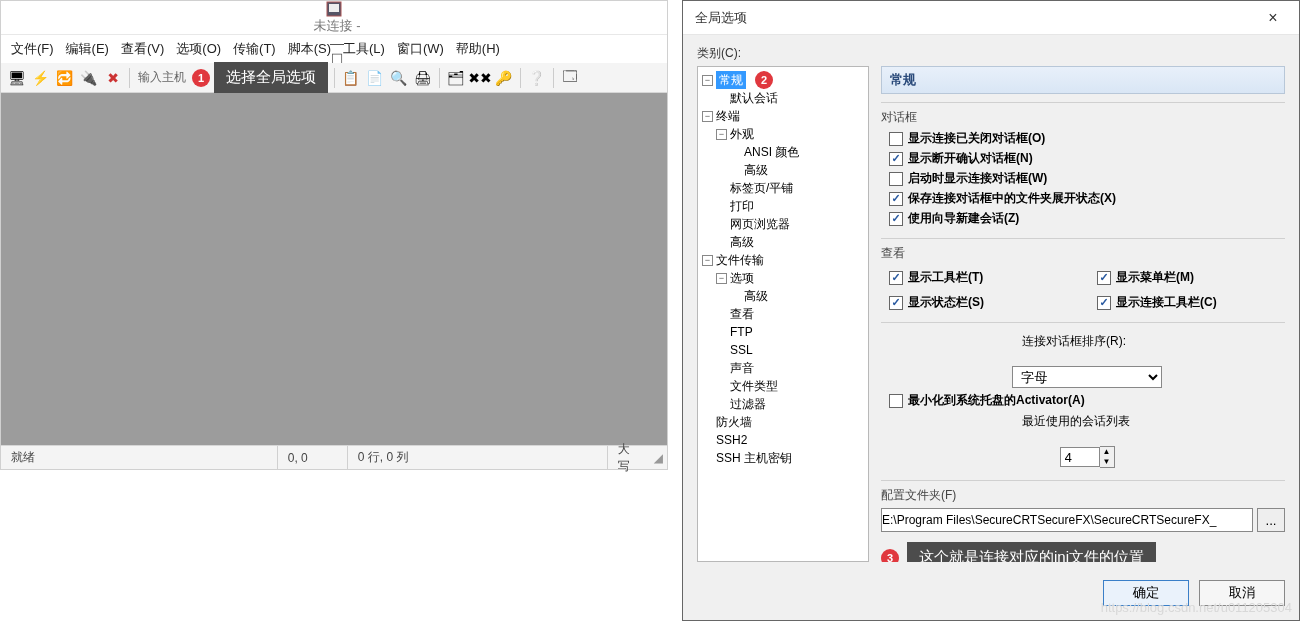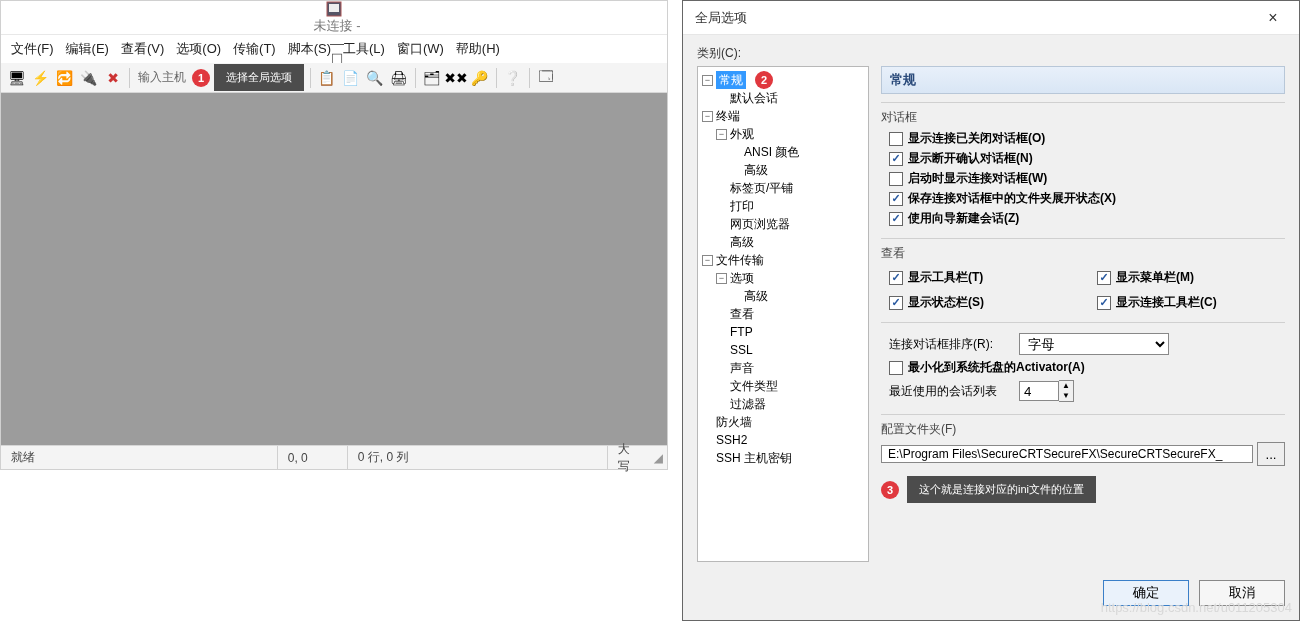--- a/index.html
+++ b/index.html
@@ -10,21 +10,21 @@
 .titlebar .icon { width: 16px; height: 16px; margin-right: 6px; display: inline-flex; }
 .titlebar .title { flex: 1; color: #7a7a7a; font-size: 13px; }
 .titlebar .ctrl { width: 46px; height: 32px; display: flex; align-items: center; justify-content: center; color: #555; font-size: 14px; }
 .menubar { height: 28px; display: flex; align-items: center; padding: 0 10px; gap: 12px; color: #222; }
 .menubar span { white-space: nowrap; }
 .toolbar { height: 30px; display: flex; align-items: center; padding: 0 6px; gap: 4px; border-bottom: 1px solid #d6d6d6; background: #f4f4f4; }
 .toolbar .tbtn { width: 20px; height: 20px; display: flex; align-items: center; justify-content: center; font-size: 14px; }
 .toolbar .sep { width: 1px; height: 20px; background: #ccc; margin: 0 2px; }
 .toolbar .hostlbl { color: #666; font-size: 12px; margin: 0 2px; }
 .badge { width: 18px; height: 18px; border-radius: 50%; background: #e0383e; color: #fff; font-size: 11px; display: flex; align-items: center; justify-content: center; font-weight: bold; }
-.tooltip-dark { background: #4c4c4c; color: #fff; padding: 6px 12px; font-size: 11px; display: inline-flex; align-items: center; }
+.tooltip-dark { background: #4c4c4c; color: #fff; padding: 6px 12px; font-size: 15px; display: inline-flex; align-items: center; }
 .client { flex: 1; background: #9c9c9c; }
 .statusbar { height: 24px; display: flex; align-items: center; background: #f4f4f4; border-top: 1px solid #d6d6d6; font-size: 12px; color: #444; }
 .statusbar .cell { padding: 0 10px; border-right: 1px solid #d0d0d0; height: 100%; display: flex; align-items: center; }
 .statusbar .grip { margin-left: auto; padding: 0 4px; color: #999; }
 
 .dlg { position: absolute; left: 682px; top: 0; width: 618px; height: 621px; border: 1px solid #666; background: #f0f0f0; display: flex; flex-direction: column; }
 .dlg-title { height: 34px; display: flex; align-items: center; padding: 0 6px 0 12px; background: #fff; border-bottom: 1px solid #e6e6e6; }
 .dlg-title .t { flex: 1; font-size: 13px; color: #333; }
 .dlg-title .x { width: 40px; text-align: center; font-size: 16px; color: #333; }
 .dlg-body { flex: 1; padding: 10px 14px 8px 14px; display: flex; flex-direction: column; overflow: hidden; }
@@ -38,29 +38,29 @@
 .tree .pm { width: 11px; height: 11px; border: 1px solid #888; font-size: 9px; line-height: 9px; text-align: center; color: #555; background: #fff; }
 .tree .nopm { width: 11px; display: inline-block; }
 .tree .sel { background: #3399ff; color: #fff; padding: 0 3px; }
 .right { flex: 1; display: flex; flex-direction: column; gap: 8px; font-size: 12px; }
 .panel-title { background: linear-gradient(#e8f0fa,#d9e6f5); border: 1px solid #b8c7d8; padding: 4px 8px; color: #2a4a7a; font-weight: bold; font-size: 13px; }
 .group { border-top: 1px solid #d0d0d0; padding-top: 6px; }
 .group .group-label { color: #444; margin-bottom: 4px; }
 .chk-row { display: flex; align-items: center; gap: 5px; margin: 3px 0 3px 8px; font-weight: bold; }
 .chk { width: 14px; height: 14px; border: 1px solid #666; background: #fff; display: flex; align-items: center; justify-content: center; font-size: 11px; color: #2a5aa0; }
 .view-grid { display: grid; grid-template-columns: 1fr 1fr; gap: 2px 20px; margin-left: 8px; }
-.form-row { display: flex; align-items: center; gap: 0; margin: 4px 0 4px 8px; }
+.form-row { display: flex; align-items: center; gap: 16px; margin: 4px 0 4px 8px; flex-direction: column; }
 .form-row label { min-width: 130px; }
 select.sortdrop { width: 150px; height: 22px; border: 1px solid #888; background: #fff; padding: 0 4px; }
 .spin { display: flex; align-items: center; }
 .spin input { width: 40px; height: 20px; border: 1px solid #888; padding: 0 4px; }
 .spin .btns { display: flex; flex-direction: column; border: 1px solid #888; border-left: none; }
 .spin .btns span { width: 14px; height: 10px; font-size: 8px; text-align: center; line-height: 10px; background: #f0f0f0; }
 .cfgpath { display: flex; gap: 4px; align-items: center; margin-top: 4px; }
-.cfgpath input { flex: 1; height: 18px; border: 1px solid #888; padding: 0 6px; background: #fff; font-size: 12px; }
+.cfgpath input { flex: 1; height: 24px; border: 1px solid #888; padding: 0 0; background: #fff; font-size: 12px; }
 .cfgpath button { width: 28px; height: 24px; border: 1px solid #888; background: #eee; }
 .annot-row { display: flex; align-items: center; gap: 8px; margin-top: 10px; }
 .dlg-btns { display: flex; justify-content: flex-end; gap: 10px; padding: 10px 14px 14px; }
 .dlg-btns button { width: 86px; height: 26px; border: 1px solid #888; background: #f6f6f6; }
 .dlg-btns button.primary { border: 1px solid #3a7fc8; background: #eaf2fb; }
 .watermark { position: absolute; right: 20px; bottom: 6px; color: #d8d8d8; font-size: 13px; pointer-events: none; }
 </style>
 </head>
 <body>
 

